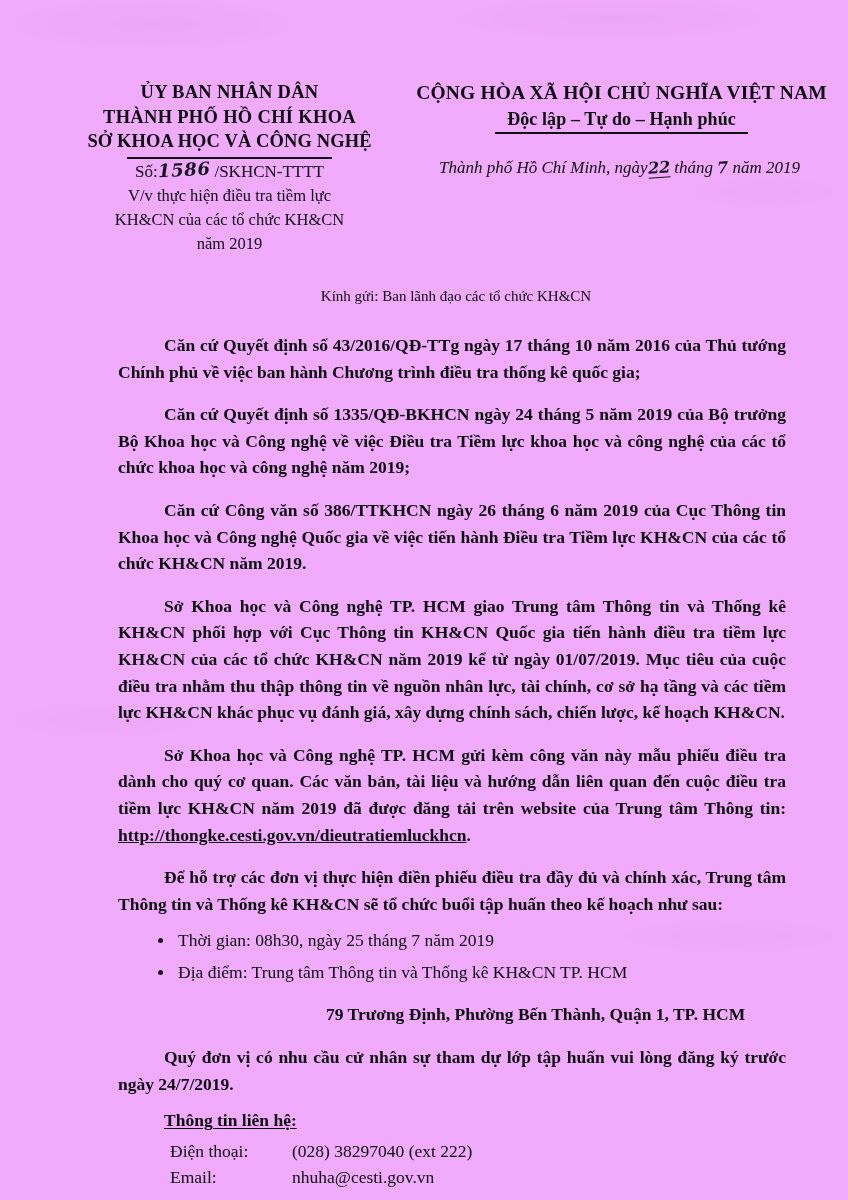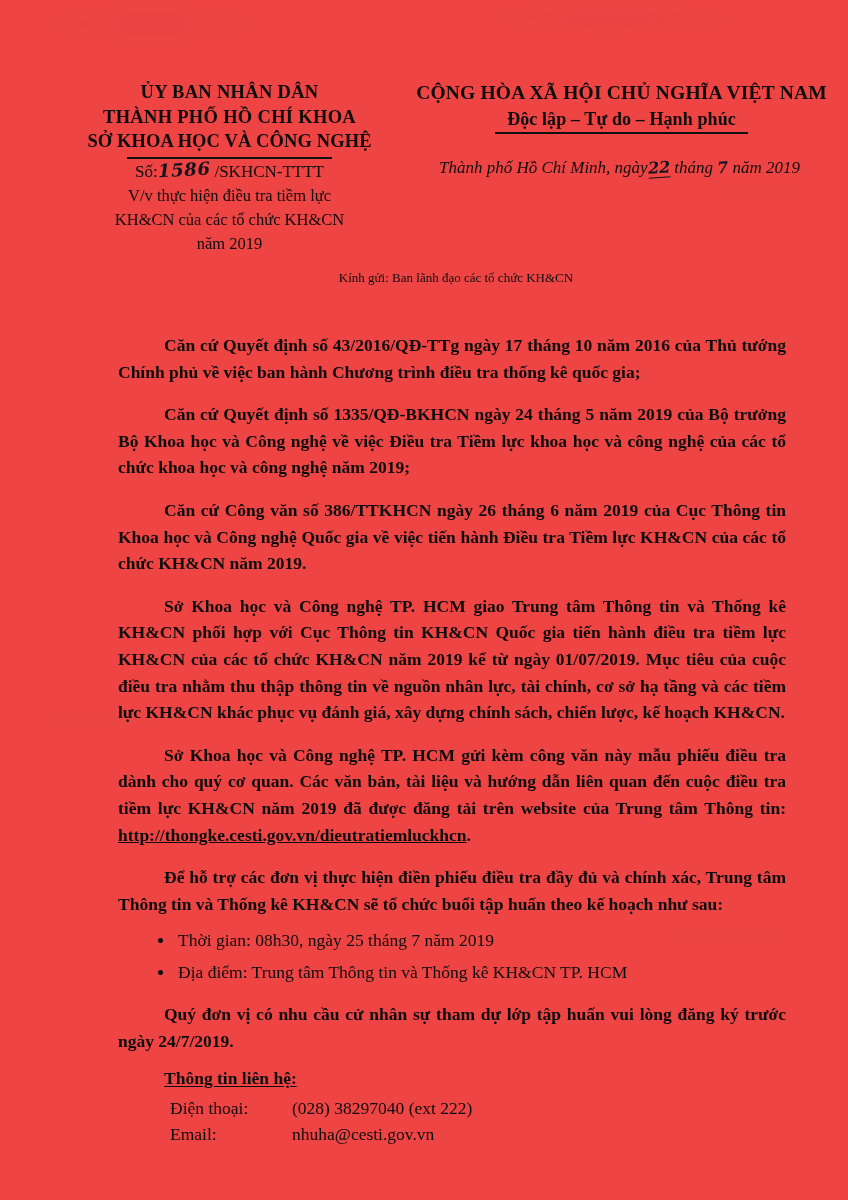--- a/index.html
+++ b/index.html
@@ -5,21 +5,21 @@
 <style>
   html, body {
     margin: 0;
     padding: 0;
     background: #ffffff;
   }
   .page {
     position: relative;
     width: 848px;
     height: 1200px;
-    background: #ef4444;
+    background: #f0abfc;
     overflow: hidden;
     font-family: "Liberation Serif", "DejaVu Serif", serif;
     color: #0d0d0d;
     box-sizing: border-box;
   }
 
   
   .scan-noise {
     position: absolute;
     inset: 0;
@@ -138,25 +138,25 @@
     text-align: center;
     padding-right: 16px;
     font-size: 17px;
     font-style: italic;
     white-space: nowrap;
   }
 
   
   .recipient {
     position: absolute;
-    top: 270px;
+    top: 288px;
     left: 0;
     width: 848px;
     text-align: center;
-    font-size: 13px;
+    font-size: 15px;
     padding-left: 64px;
     box-sizing: border-box;
   }
   .body {
     position: absolute;
     top: 316px;
     left: 118px;
     width: 668px;
     font-size: 17.5px;
     line-height: 26.6px;
@@ -285,20 +285,21 @@
     <p>
       <span>Sở Khoa học và Công nghệ TP. HCM gửi kèm công văn này mẫu phiếu điều tra dành cho quý cơ quan. Các văn bản, tài liệu và hướng dẫn liên quan đến cuộc điều tra tiềm lực KH&amp;CN năm 2019 đã được đăng tải trên website của Trung tâm Thông tin: </span><a class="link" href="#">http://thongke.cesti.gov.vn/dieutratiemluckhcn</a><span>.</span>
     </p>
 
     <p>Để hỗ trợ các đơn vị thực hiện điền phiếu điều tra đầy đủ và chính xác, Trung tâm Thông tin và Thống kê KH&amp;CN sẽ tổ chức buổi tập huấn theo kế hoạch như sau:</p>
 
     <ul class="bullets">
       <li>Thời gian: 08h30, ngày 25 tháng 7 năm 2019</li>
       <li>Địa điểm: Trung tâm Thông tin và Thống kê KH&amp;CN TP. HCM</li>
     </ul>
+    <p class="sub-addr">79 Trương Định, Phường Bến Thành, Quận 1, TP. HCM</p>
 
     <p>Quý đơn vị có nhu cầu cử nhân sự tham dự lớp tập huấn vui lòng đăng ký trước ngày 24/7/2019.</p>
 
     <span class="contact-head">Thông tin liên hệ:</span>
 
     <table class="contact">
       <tbody>
         <tr>
           <td class="c-label">Điện thoại:</td>
           <td class="c-val">(028) 38297040 (ext 222)</td>

